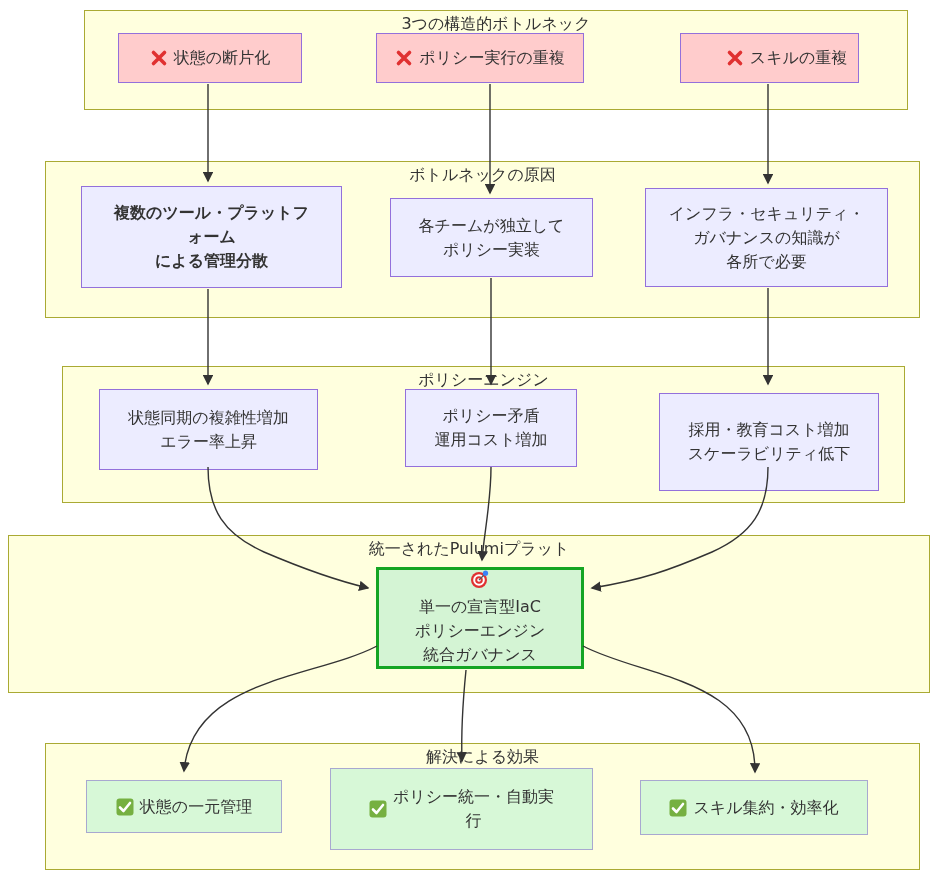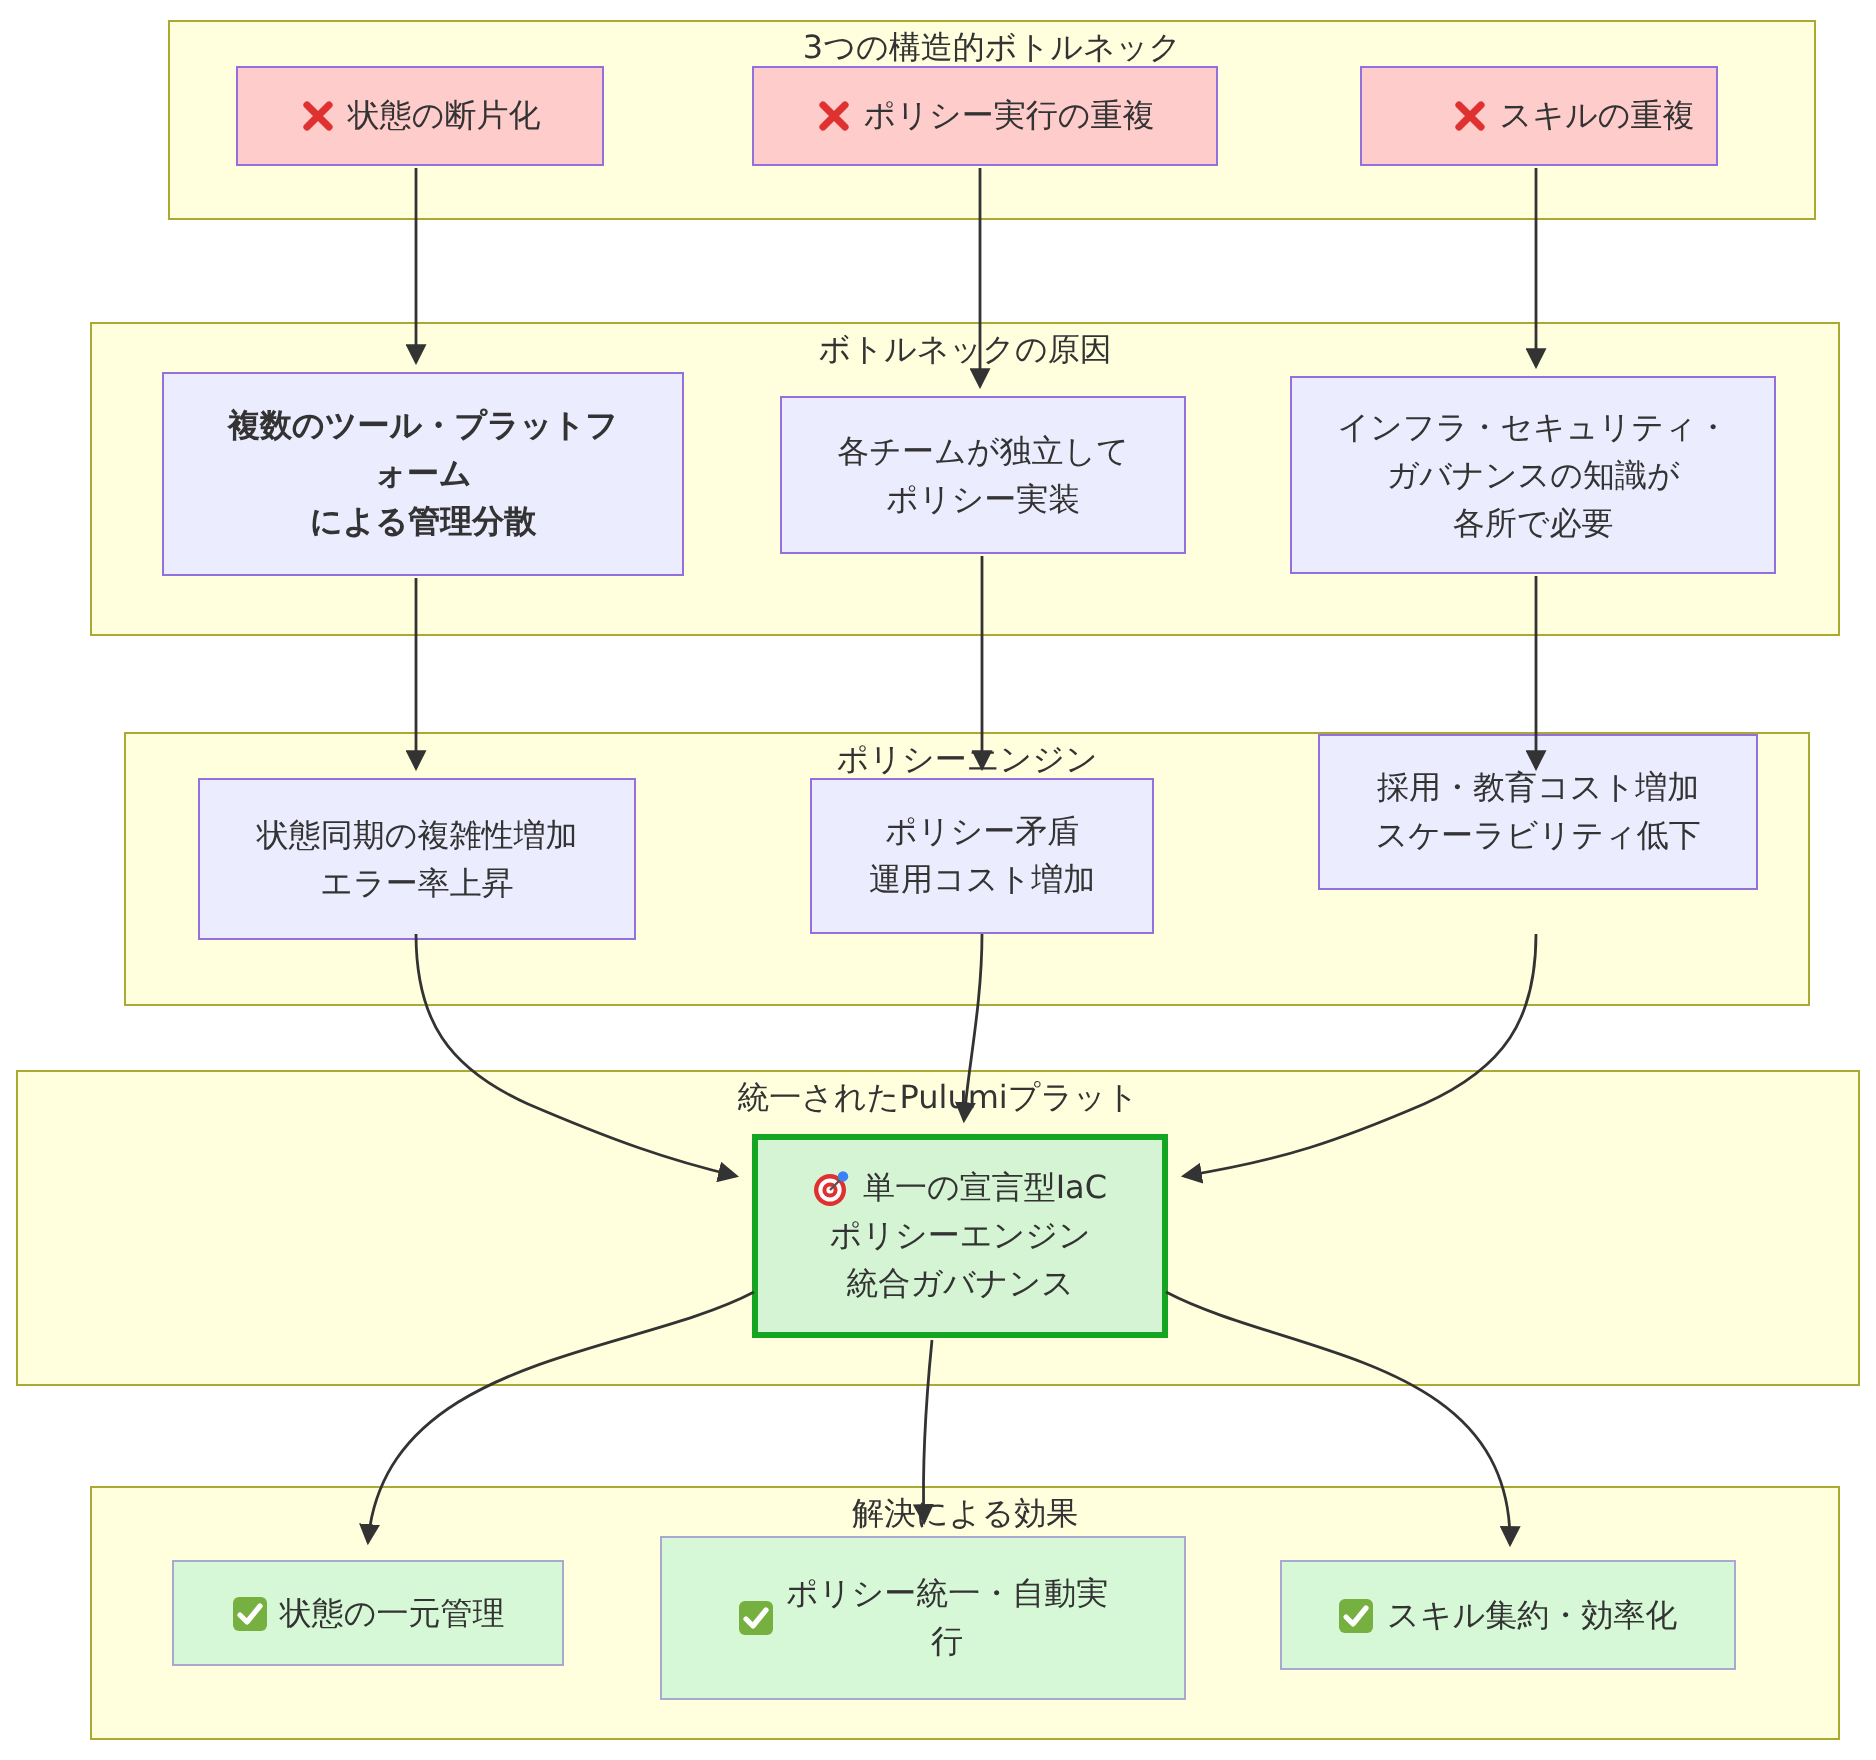--- a/index.html
+++ b/index.html
@@ -17,21 +17,21 @@
   }
   .node{
     position:absolute;box-sizing:border-box;display:flex;flex-direction:row;
     align-items:center;justify-content:center;text-align:center;
     line-height:1.5;gap:6px;padding:2px 6px;
   }
   .node .txt{white-space:pre-line;}
   .node-default{background:#ececff;border:1px solid #9370db;}
   .node-problem{background:#ffcccc;border:1px solid #9370db;}
   .node-solution{background:#d4f4d4;border:3px solid #14a523;flex-direction:column;gap:0;}
-  .node-solution .line1{display:flex;flex-direction:row;align-items:center;gap:6px;}
+  .node-solution .line1{display:flex;flex-direction:column;align-items:center;gap:6px;}
   .node-effect{background:#d7f8d7;border:1px solid #a8a8d0;}
   .icon{display:inline-flex;flex:0 0 auto;}
   svg.edges{position:absolute;left:0;top:0;pointer-events:none;}
 </style>
 </head>
 <body>
 
 <div class="page">
 
   <div class="cluster" style="left:84px;top:10px;width:824px;height:100px;">
@@ -51,21 +51,21 @@
   </div>
 
   <div class="node node-problem" style="left:118px;top:33px;width:184px;height:50px;">
     <span class="icon">
       <svg width="18" height="18" viewBox="0 0 18 18">
           <path d="M3.5,3.5 L14.5,14.5 M14.5,3.5 L3.5,14.5" stroke="#e03131" stroke-width="3.6" stroke-linecap="round" fill="none"></path>
         </svg>
     </span>
     <span class="txt">状態の断片化</span>
   </div>
-  <div class="node node-problem" style="left:376px;top:33px;width:233px;height:50px;">
+  <div class="node node-problem" style="left:376px;top:33px;width:208px;height:50px;">
     <span class="icon">
       <svg width="18" height="18" viewBox="0 0 18 18">
           <path d="M3.5,3.5 L14.5,14.5 M14.5,3.5 L3.5,14.5" stroke="#e03131" stroke-width="3.6" stroke-linecap="round" fill="none"></path>
         </svg>
     </span>
     <span class="txt">ポリシー実行の重複</span>
   </div>
   <div class="node node-problem" style="left:680px;top:33px;width:179px;height:50px;padding-left:40px;">
     <span class="icon">
       <svg width="18" height="18" viewBox="0 0 18 18">
@@ -91,21 +91,21 @@
   </div>
 
   <div class="node node-default" style="left:99px;top:389px;width:219px;height:81px;">
     <span class="txt">状態同期の複雑性増加
 エラー率上昇</span>
   </div>
   <div class="node node-default" style="left:405px;top:389px;width:172px;height:78px;">
     <span class="txt">ポリシー矛盾
 運用コスト増加</span>
   </div>
-  <div class="node node-default" style="left:659px;top:367px;width:220px;height:78px;text-align:center;">
+  <div class="node node-default" style="left:659px;top:393px;width:220px;height:98px;text-align:center;">
     <span class="txt">採用・教育コスト増加
 スケーラビリティ低下</span>
   </div>
 
   <div class="node node-solution" style="left:376px;top:567px;width:208px;height:102px;">
     <div class="line1">
       <span class="icon">
         <svg width="19" height="19" viewBox="0 0 19 19">
           <circle cx="9" cy="10" r="8" fill="#e03131"></circle>
           <circle cx="9" cy="10" r="5.8" fill="#ffffff"></circle>

